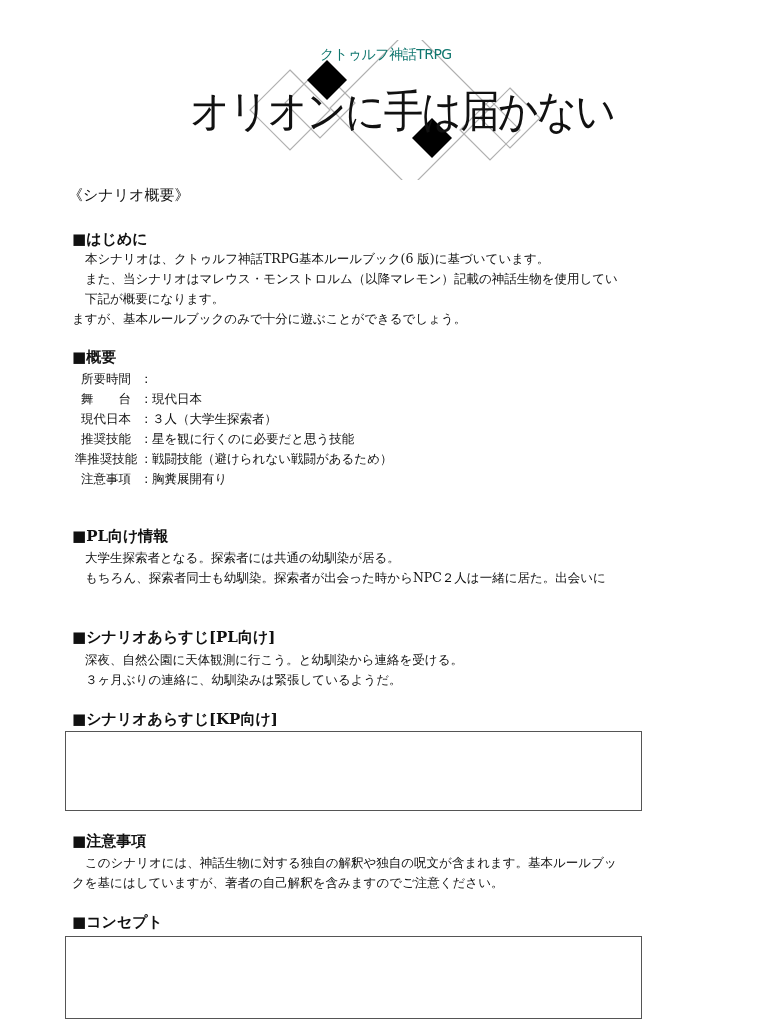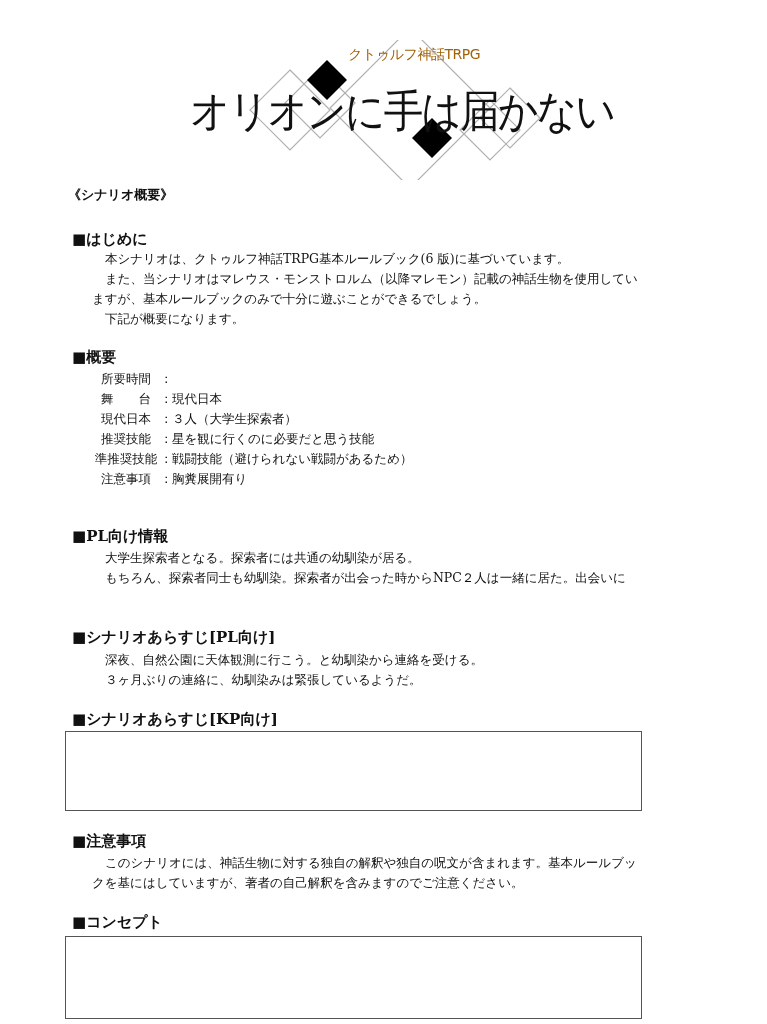--- a/index.html
+++ b/index.html
@@ -3,42 +3,41 @@
   <meta charset="utf-8">
   <style>
     html, body { margin: 0; padding: 0; background: #ffffff; }
     body {
       width: 767px; height: 1024px; position: relative; overflow: hidden;
       font-family: "DejaVu Serif", "Liberation Serif", serif;
       color: #111;
     }
     .logo { position: absolute; left: 180px; top: 40px; width: 400px; height: 140px; }
     .logo-sub {
-      position: absolute; left: 140px; top: 6px; width: 160px; text-align: right;
+      position: absolute; left: 140px; top: 6px; width: 160px; text-align: left;
       font-family: "DejaVu Sans", sans-serif; font-size: 14px; letter-spacing: -0.5px;
-      color: #a16207; z-index: 3;
+      color: #0f766e; z-index: 3;
     }
     .logo-title {
       position: absolute; left: 10px; top: 42px; width: 390px; white-space: nowrap;
       font-family: "DejaVu Sans", sans-serif; font-size: 44px; letter-spacing: -2px;
       color: #111; z-index: 3; transform: scaleX(0.9); transform-origin: left;
     }
     .logo svg { position: absolute; left: 0; top: 0; z-index: 2; }
 
     .heading-main {
-      position: absolute; left: 68px; top: 186px; font-size: 13px; font-weight: bold;
+      position: absolute; left: 68px; top: 186px; font-size: 15px; font-weight: normal;
       font-family: "DejaVu Serif", serif;
     }
     .section-title {
       position: absolute; left: 72px; font-size: 15px; font-weight: bold; white-space: nowrap; text-align: right;
     }
     .para {
       position: absolute; left: 72px; font-size: 12.5px; line-height: 20px; white-space: nowrap;
       width: 570px;
-      margin-left: 20px;
     }
     .para .line { display: block; height: 20px; }
     .indent { padding-left: 13px; }
     .ov-row { display: flex; height: 20px; line-height: 20px; font-size: 12.5px; white-space: nowrap; }
     .ov-label { width: 68px; text-align: center; }
     .ov-sep { width: 12px; text-align: center; }
     .box {
       position: absolute; left: 65px; width: 575px; border: 1.5px solid #555; background: #fff;
     }
   </style>
@@ -60,22 +59,22 @@
   <div class="logo-sub">クトゥルフ神話TRPG</div>
   <div class="logo-title">オリオンに手は届かない</div>
 </div>
 
 <div class="heading-main">《シナリオ概要》</div>
 
 <div class="section-title" style="top:230px">■はじめに</div>
 <div class="para" style="top:249px">
   <span class="line indent">本シナリオは、クトゥルフ神話TRPG基本ルールブック(6 版)に基づいています。</span>
   <span class="line indent">また、当シナリオはマレウス・モンストロルム（以降マレモン）記載の神話生物を使用してい</span>
+  <span class="line indent">下記が概要になります。</span>
   <span class="line">ますが、基本ルールブックのみで十分に遊ぶことができるでしょう。</span>
-  <span class="line indent">下記が概要になります。</span>
 </div>
 
 <div class="section-title" style="top:348px">■概要</div>
 <div class="para" style="top:369px;left:72px">
   <div class="ov-row">
       <span class="ov-label">所要時間</span>
       <span class="ov-sep">：</span>
     </div>
   <div class="ov-row">
       <span class="ov-label">舞　　台</span>

